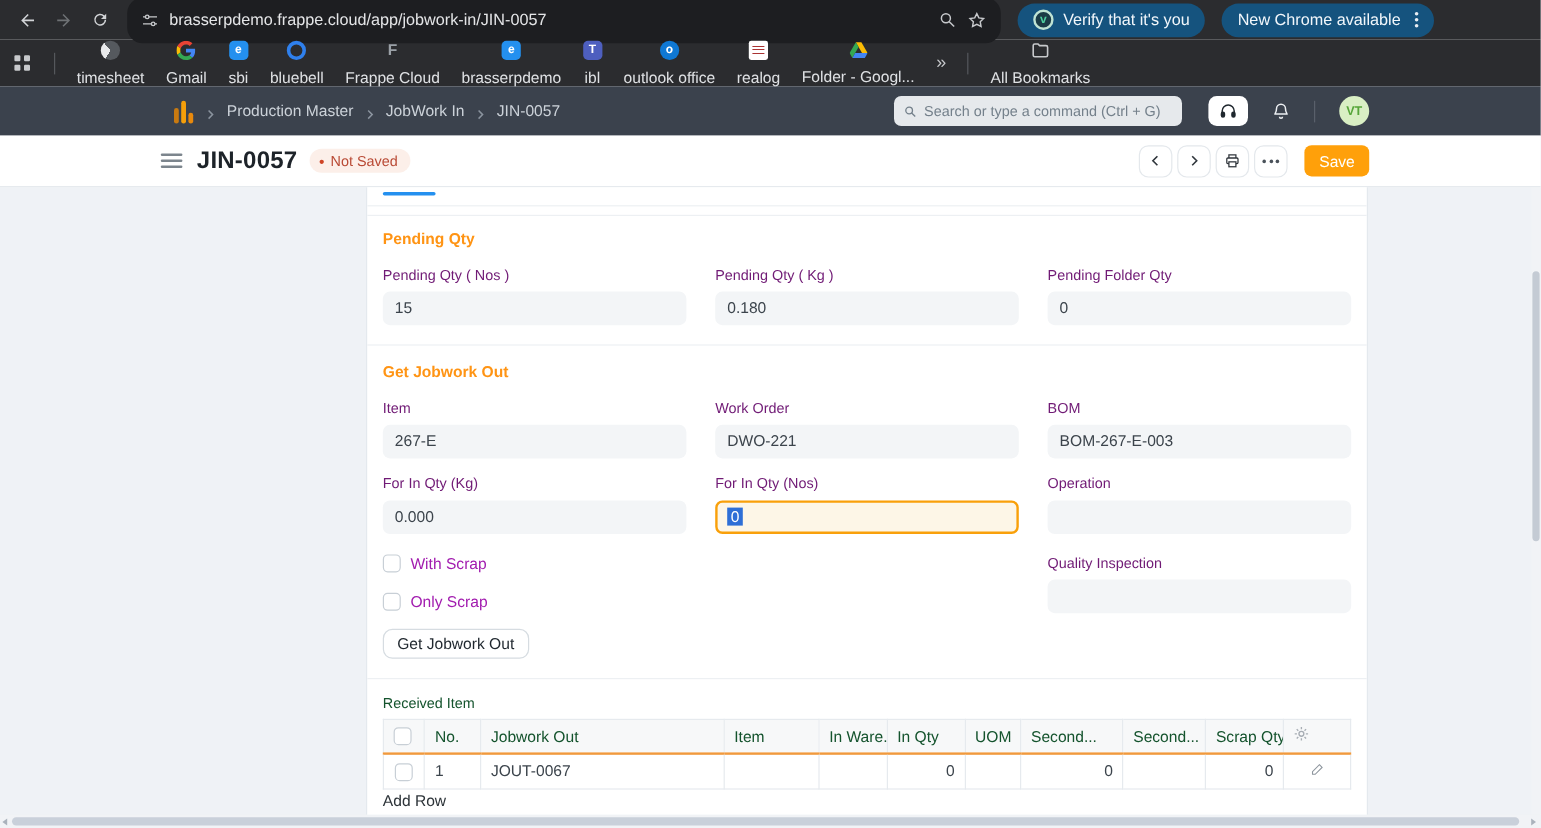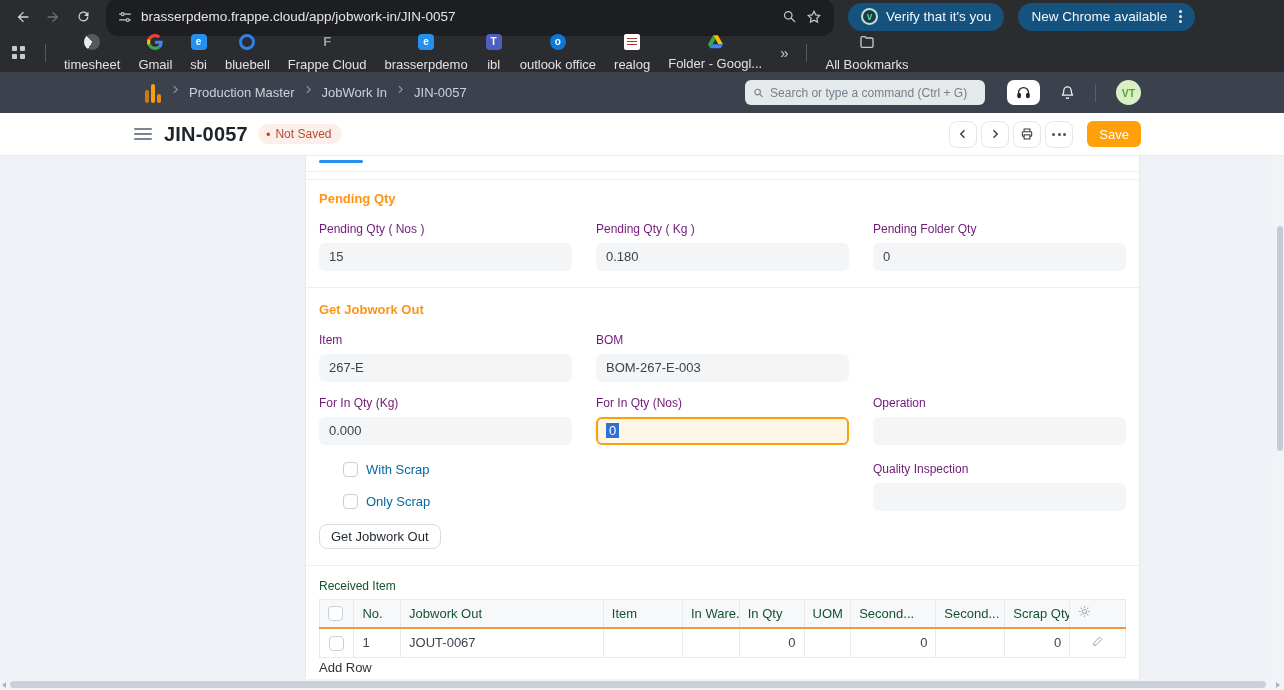--- a/index.html
+++ b/index.html
@@ -38,21 +38,21 @@
                        background:repeating-linear-gradient(to bottom,#a33 0 1px,transparent 1px 3px); }
   .chev2 { color:#c7c9cc; font-size:15px; cursor:pointer; }
 
   
   .navbar { height:41px; background:#3b424d; display:flex; align-items:center; padding:0 143px 0 145px; gap:10px; }
   .logo { display:flex; align-items:flex-end; gap:2px; height:20px; cursor:pointer; }
   .logo i { width:4px; border-radius:2px; background:#e8890c; display:block; }
   .logo i:nth-child(1){ height:13px; background:#c97a10; }
   .logo i:nth-child(2){ height:19px; background:#f59f0a; }
   .logo i:nth-child(3){ height:9px;  background:#e8890c; }
-  .crumbs { display:flex; align-items:flex-start; gap:9px; color:#ccd2d9; font-size:13px; }
+  .crumbs { display:flex; align-items:flex-end; gap:9px; color:#ccd2d9; font-size:13px; }
   .crumb { cursor:pointer; white-space:nowrap; }
   .nav-search { margin-left:auto; width:240px; height:25px; background:#e6e9ec; border-radius:6px;
                 display:flex; align-items:center; gap:6px; padding:0 8px; }
   .nav-search input { border:none; outline:none; background:transparent; font-size:12px; color:#49525b; width:100%; }
   .nav-search input::placeholder { color:#74808b; }
   .help-btn { width:33px; height:25px; background:#fff; border-radius:7px; display:flex; align-items:center; justify-content:center; margin-left:12px; cursor:pointer; }
   .bell-btn { margin-left:10px; cursor:pointer; display:flex; }
   .nav-div { width:1px; height:18px; background:#59606b; margin:0 10px; }
   .avatar { width:25px; height:25px; border-radius:50%; background:#d9efc4; color:#57a63a; font-size:10.5px; font-weight:700;
             display:flex; align-items:center; justify-content:center; cursor:pointer; }
@@ -86,21 +86,21 @@
   .sec-heading { margin-top:11px; font-size:13px; font-weight:700; color:#ff9414; }
   .fgrid { display:grid; grid-template-columns:repeat(3,1fr); column-gap:24px; }
   .field { margin-top:16px; }
   .field .flabel { display:block; font-size:12px; color:#701a75; margin-bottom:7px; }
   .control { display:block; width:100%; height:28px; background:#f3f5f7; border:none; border-radius:6px;
              font-size:13px; color:#3c444c; padding:0 10px; line-height:28px; outline:none;
              font-family:"Liberation Sans","DejaVu Sans",sans-serif; }
   .control.focused { background:#fdf6e7; border:2px solid #f9a00a; line-height:24px; padding:0 8px; }
   .selection { background:#2f6fd6; color:#fff; padding:0 3px; font-size:13px; }
 
-  .chk-row { display:flex; align-items:center; gap:8px; margin-top:17px; font-size:13px; color:#0369a1; cursor:pointer;margin-left:24px; }
+  .chk-row { display:flex; align-items:center; gap:8px; margin-top:17px; font-size:13px; color:#a21caf; cursor:pointer; }
   .cb { width:15px; height:15px; border:1px solid #c8cfd6; border-radius:4px; background:#fff; flex:0 0 auto; }
   .btn-default { margin-top:15px; background:#fff; border:1px solid #d6dce1; border-radius:8px; height:25px;
                  font-size:13px; color:#1f272e; padding:0 11px; cursor:pointer;
                  font-family:"Liberation Sans","DejaVu Sans",sans-serif; }
 
   .grid-label { margin-top:13px; font-size:12px; color:#14532d; }
   table.grid { width:100%; border-collapse:collapse; table-layout:fixed; margin-top:6px; font-size:13px; color:#3c444c; }
   table.grid th, table.grid td { border:1px solid #e6eaee; padding:0 8px; overflow:hidden; white-space:nowrap; }
   table.grid thead th { height:28px; background:#f7f8f9; font-weight:400; color:#14532d; text-align:left;
                         border-bottom:2px solid #f0993d; }
@@ -342,20 +342,24 @@
     </div>
 
     <div class="sec-div"></div>
 
     
     <div class="sec-heading" style="margin-top:14px">Get Jobwork Out</div>
     <div class="fgrid">
       <div class="field">
         <span class="flabel">Item</span>
         <input class="control" readonly="" value="267-E" style="">
+      </div>
+      <div class="field">
+        <span class="flabel">Work Order</span>
+        <input class="control" readonly="" value="DWO-221" style="">
       </div>
       <div class="field">
         <span class="flabel">BOM</span>
         <input class="control" readonly="" value="BOM-267-E-003" style="">
       </div>
     </div>
     <div class="fgrid" style="margin-top:-2px">
       <div class="field">
         <span class="flabel">For In Qty (Kg)</span>
         <input class="control" readonly="" value="0.000" style="">

